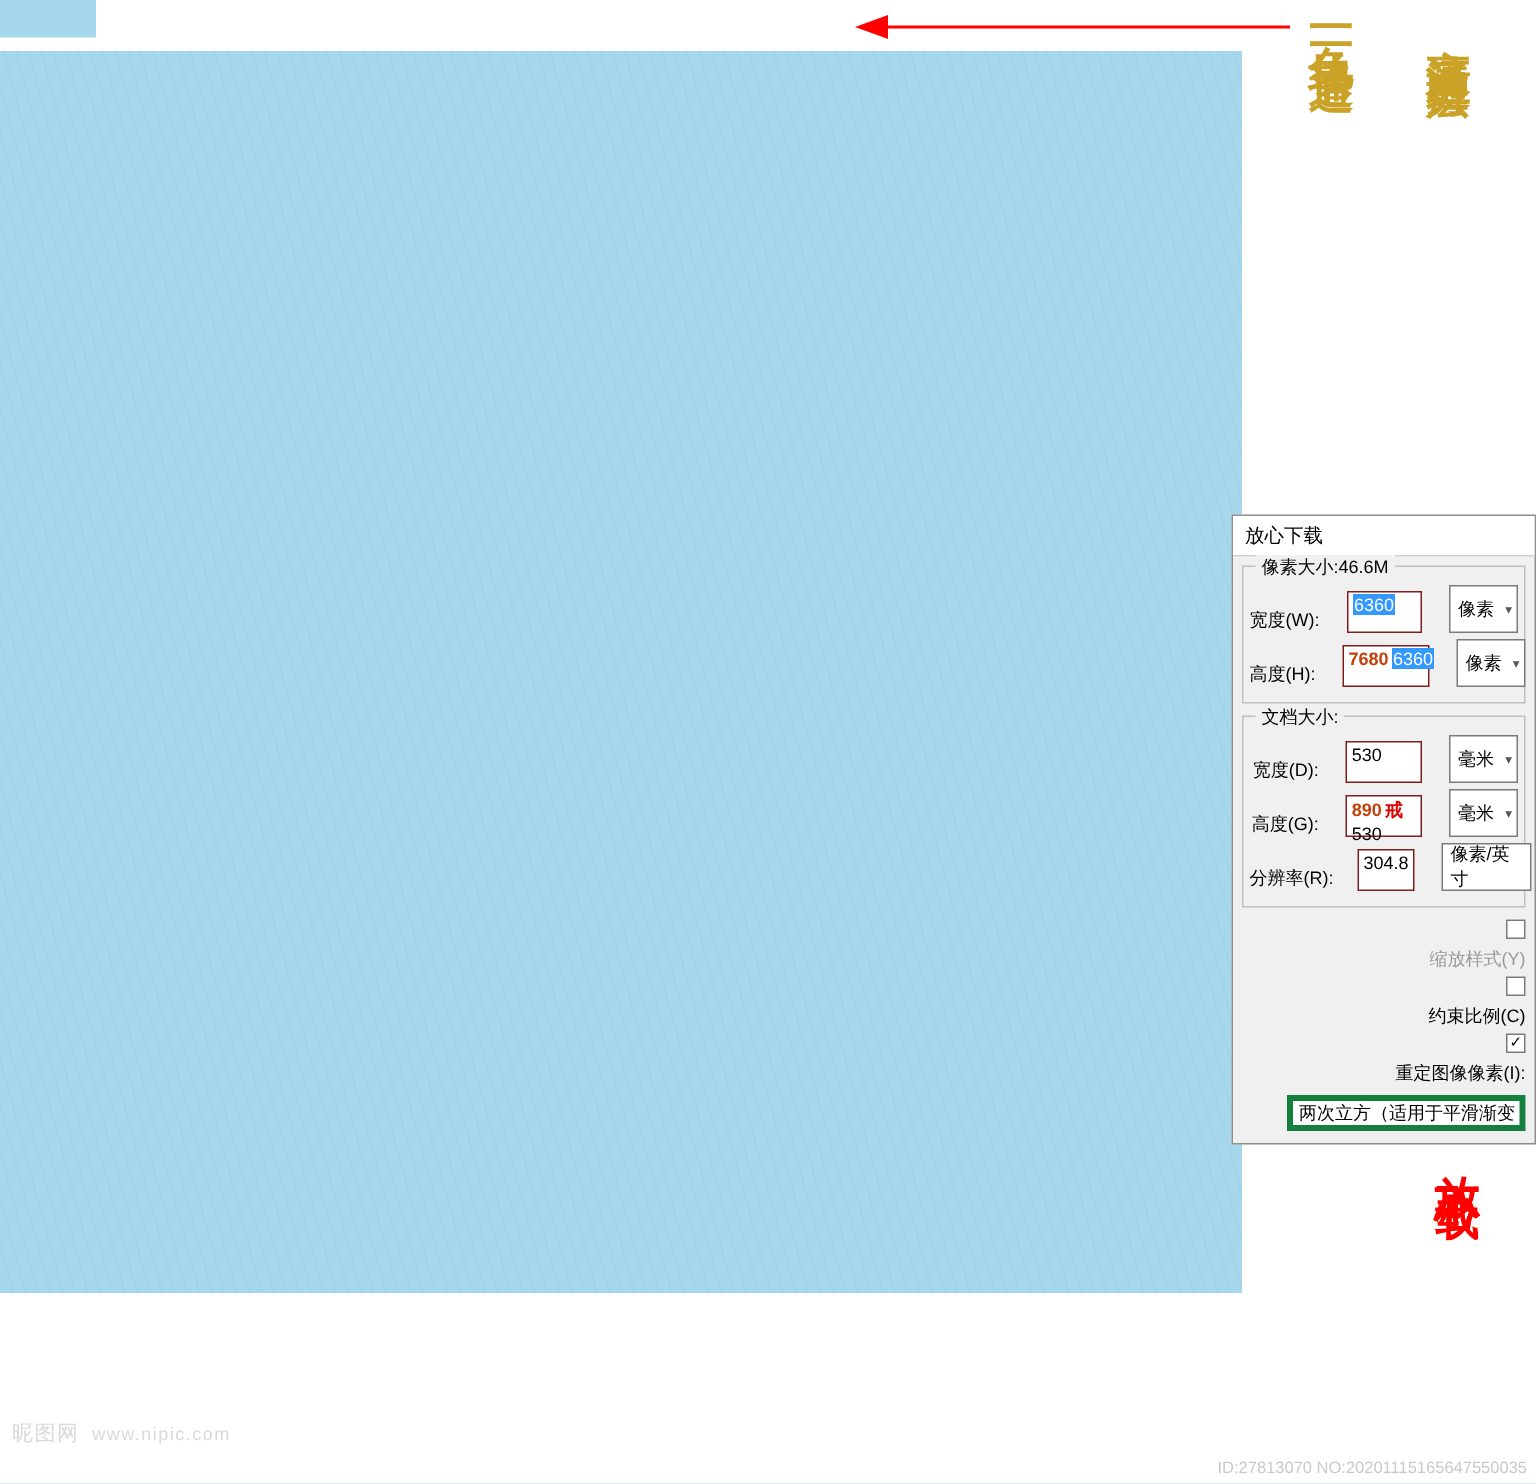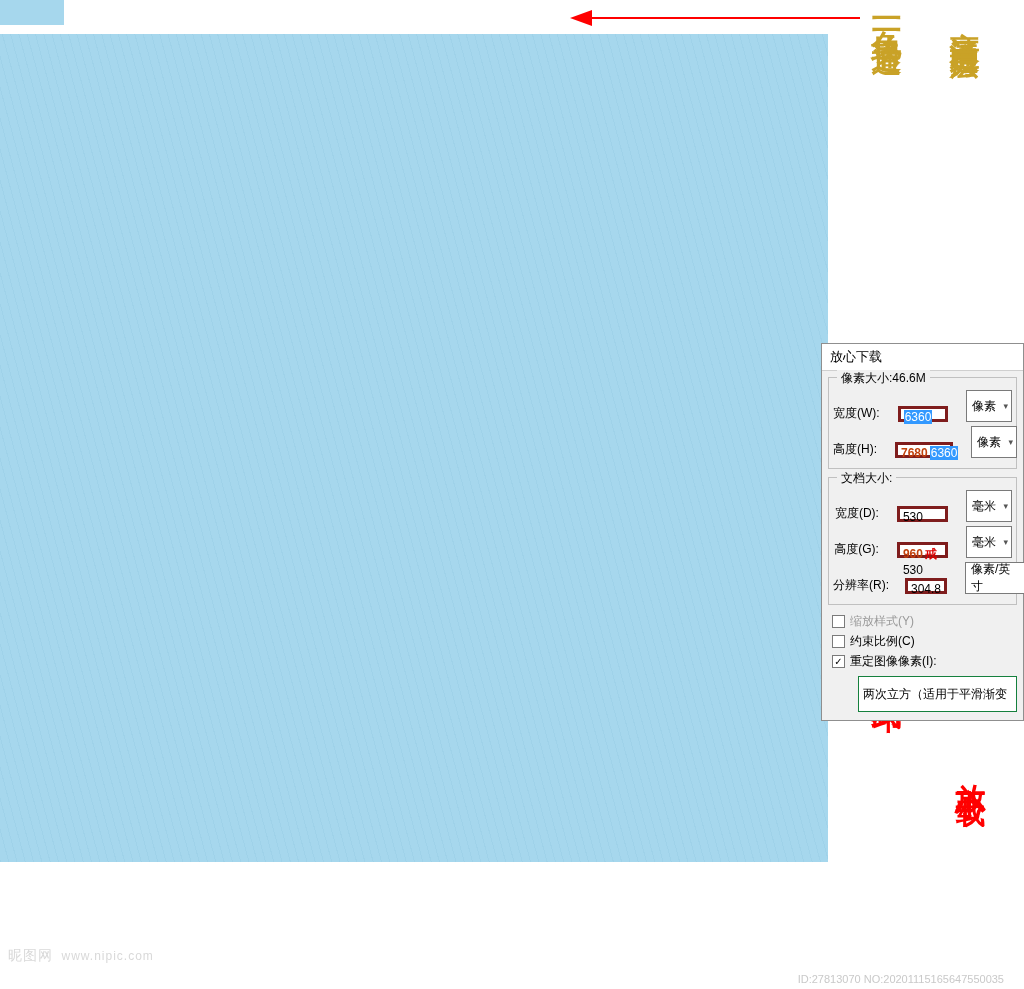--- a/index.html
+++ b/index.html
@@ -115,22 +115,22 @@
     margin: 4px 0;
     gap: 18px;
   }
   .row-label {
     width: 54px;
     text-align: right;
     white-space: nowrap;
   }
   .num-input {
     width: 58px;
-    height: 16px;
-    border: 3px solid #7f1d1d;
+    height: 28px;
+    border: 1px solid #7f1d1d;
     background: #fff;
     font-size: 12px;
     padding: 1px 3px;
     position: relative;
   }
   .num-input.sel {
     background: #ffffff;
   }
   .num-input .seltext {
     background: #3399ff;
@@ -153,40 +153,41 @@
     padding: 0 3px 0 5px;
     font-size: 12px;
     min-width: 46px;
   }
   .chev {
     font-size: 9px;
     color: #555;
   }
   .chk-row {
     display: flex;
-    align-items: center;
+    align-items: flex-end;
     gap: 5px;
     margin: 3px 0 3px 4px;
     font-size: 12px;
+    flex-direction: column;
   }
   .chk {
     width: 13px; height: 13px;
     border: 1px solid #7a7a7a;
     background: #fff;
     display: inline-flex;
     align-items: center;
     justify-content: center;
     font-size: 10px;
     line-height: 1;
   }
   .chk.checked::after { content: "✓"; color: #000; }
   .method-select {
     margin: 6px 0 0 30px;
-    height: 36px;
-    border: 1px solid #15803d;
+    height: 24px;
+    border: 4px solid #15803d;
     background: #fff;
     display: flex;
     align-items: center;
     padding: 0 4px;
     font-size: 12px;
     white-space: nowrap;
     overflow: hidden;
   }
   
   .wm-left {
@@ -195,21 +196,21 @@
     bottom: 24px;
     font-size: 14px;
     color: #d9d9d9;
     font-family: "SimSun", serif;
     letter-spacing: 1px;
   }
   .wm-left .site { margin-left: 4px; font-family: Arial, sans-serif; font-size:12px;}
   
   .wm-right {
     position: absolute;
-    right: 20px;
+    right: 6px;
     bottom: 4px;
     font-size: 11px;
     color: #c9c9c9;
     font-family: Arial, sans-serif;
   }
 </style>
 </head>
 <body>
 
 <div class="small-tab"></div>
@@ -255,21 +256,21 @@
       <div class="row">
         <span class="row-label">宽度(D):</span>
         <span class="num-input"><span>530</span></span>
         <span class="unit-select">
             <span>毫米</span>
             <span class="chev">▾</span>
           </span>
       </div>
       <div class="row">
         <span class="row-label">高度(G):</span>
-        <span class="num-input"><span class="red-old">960</span><span style="color:#d00;font-weight:bold">戒</span> <span>530</span></span>
+        <span class="num-input"><span class="red-old">890</span><span style="color:#d00;font-weight:bold">戒</span> <span>530</span></span>
         <span class="unit-select">
             <span>毫米</span>
             <span class="chev">▾</span>
           </span>
       </div>
       <div class="row">
         <span class="row-label">分辨率(R):</span>
         <span class="num-input"><span>304.8</span></span>
         <span class="unit-select" style="min-width:60px">
             <span>像素/英寸</span>

